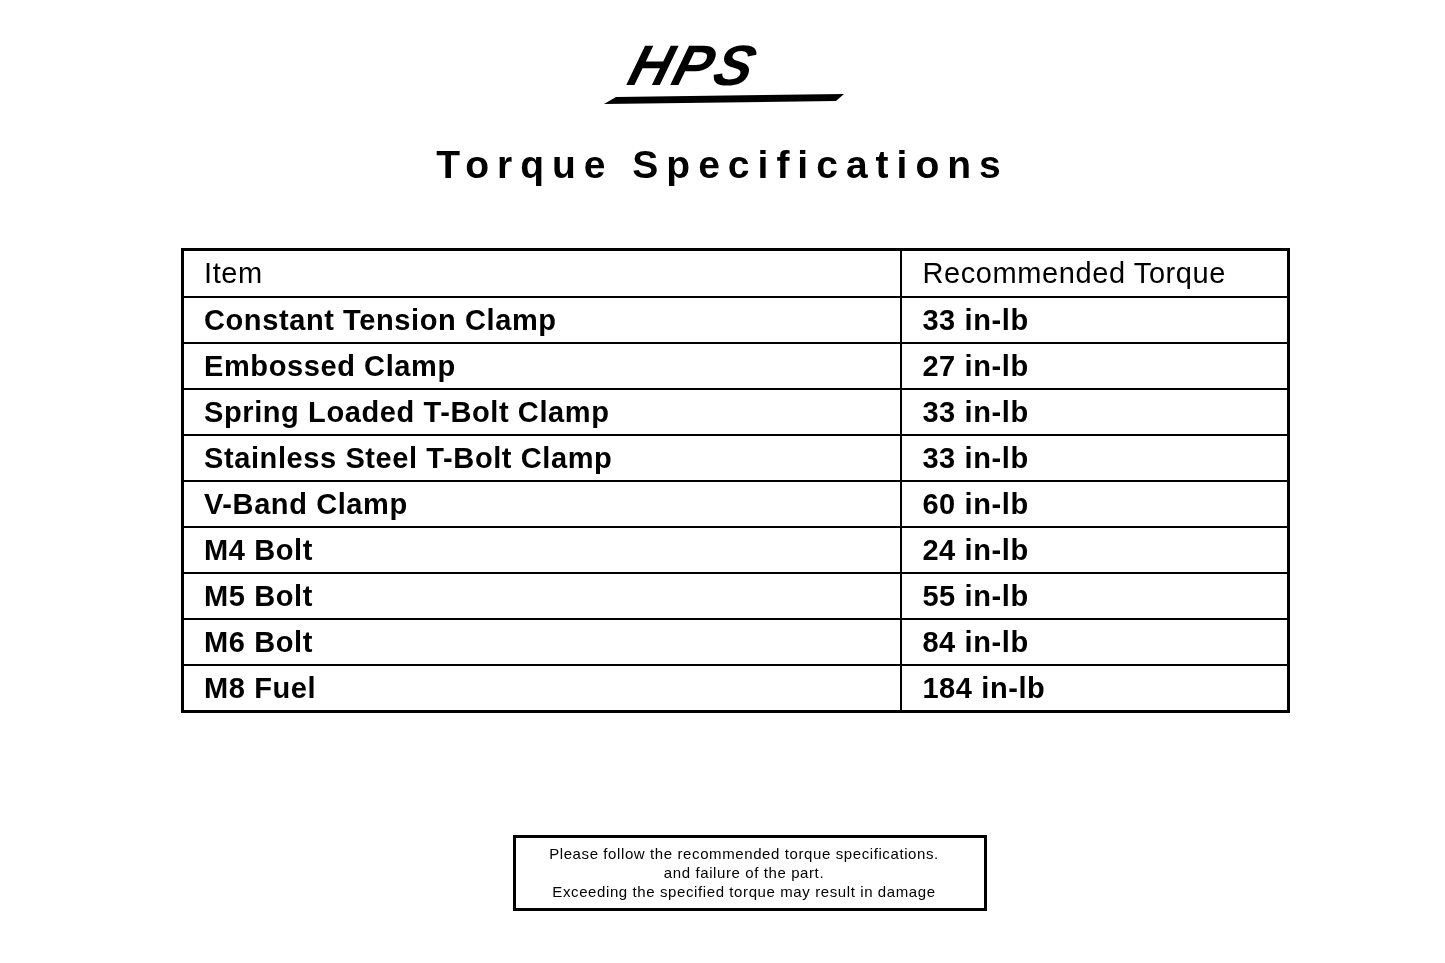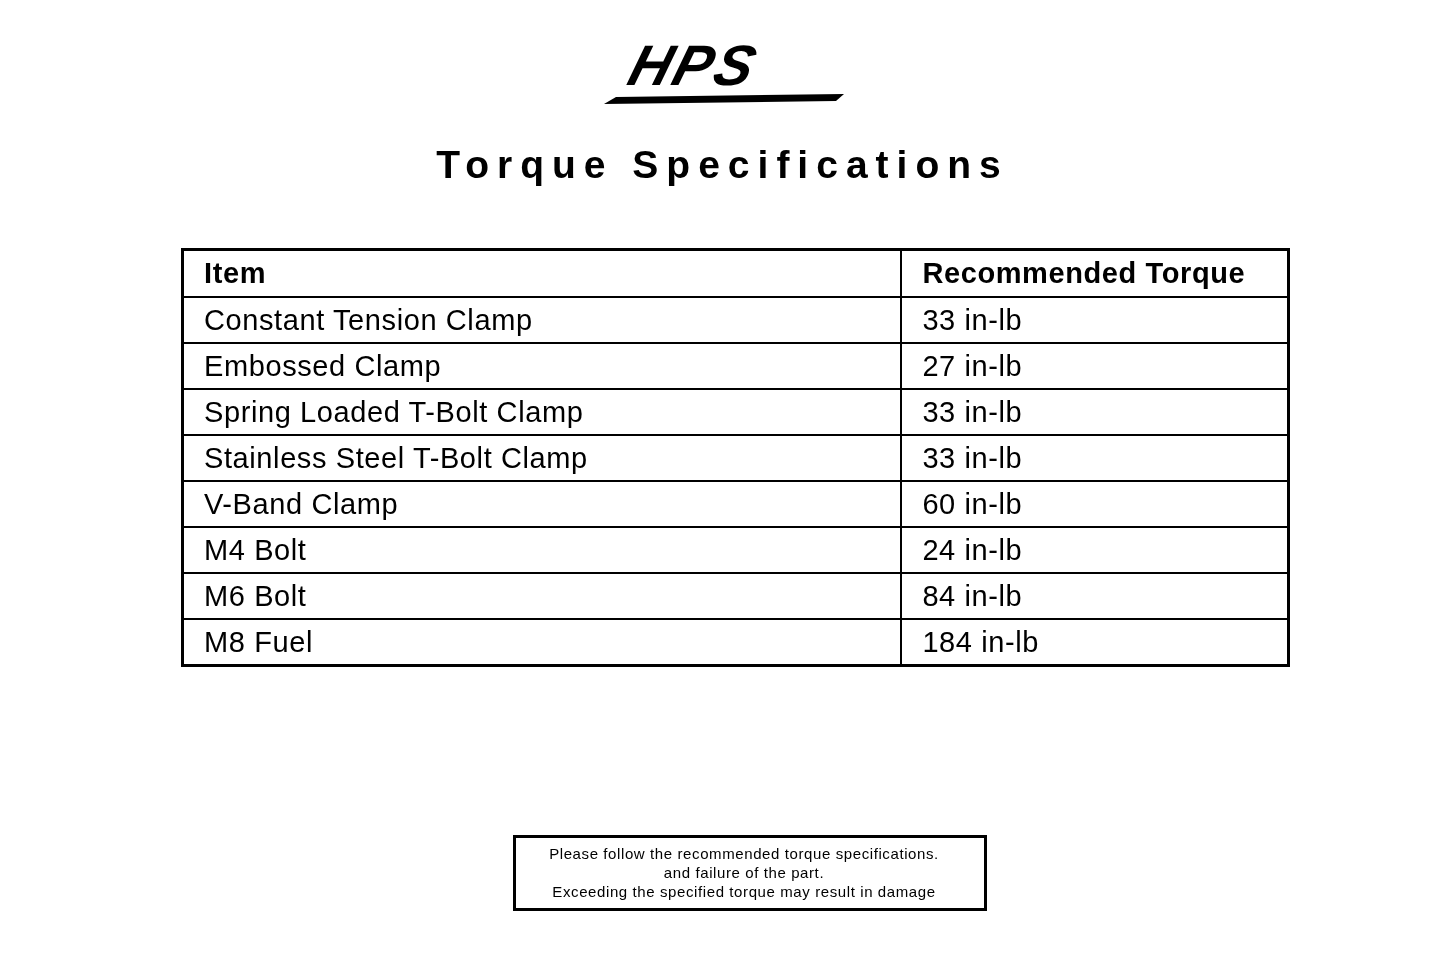--- a/index.html
+++ b/index.html
@@ -61,25 +61,25 @@
     border: 2px solid #000000;
     text-align: left;
     vertical-align: middle;
     padding: 0 0 0 20px;
     font-size: 29px;
     letter-spacing: 0.6px;
     white-space: nowrap;
     overflow: hidden;
   }
   .spec-table th {
-    font-weight: bold;
+    font-weight: normal;
     height: 45px;
   }
   .spec-table td {
-    font-weight: 400;
+    font-weight: 700;
     height: 44px;
   }
   .spec-table {
     border: 3px solid #000000;
   }
   .col-item  { width: 65%; }
   .col-torque{ width: 35%; }
 
   
   .note-box {
@@ -139,20 +139,24 @@
     </tr>
     <tr>
       <td>V-Band Clamp</td>
       <td>60 in-lb</td>
     </tr>
     <tr>
       <td>M4 Bolt</td>
       <td>24 in-lb</td>
     </tr>
     <tr>
+      <td>M5 Bolt</td>
+      <td>55 in-lb</td>
+    </tr>
+    <tr>
       <td>M6 Bolt</td>
       <td>84 in-lb</td>
     </tr>
     <tr>
       <td>M8 Fuel</td>
       <td>184 in-lb</td>
     </tr>
   </tbody>
 </table>
 

